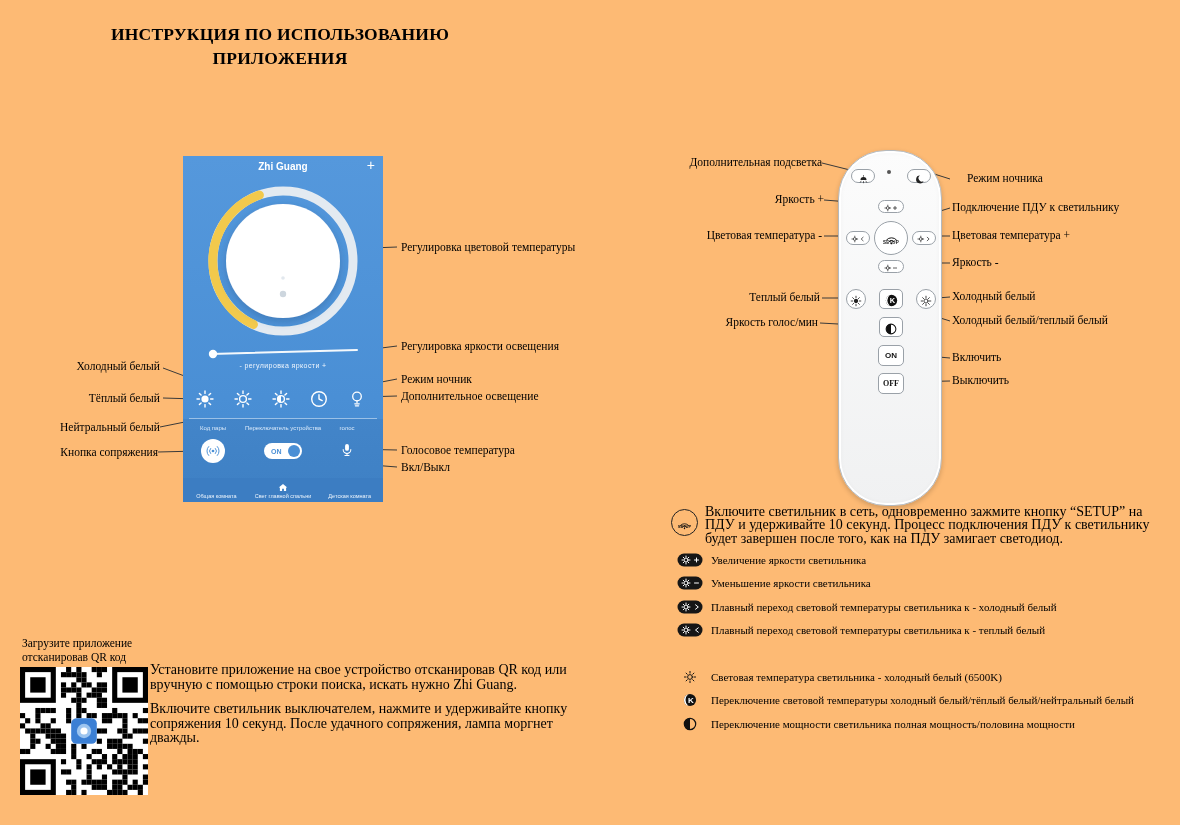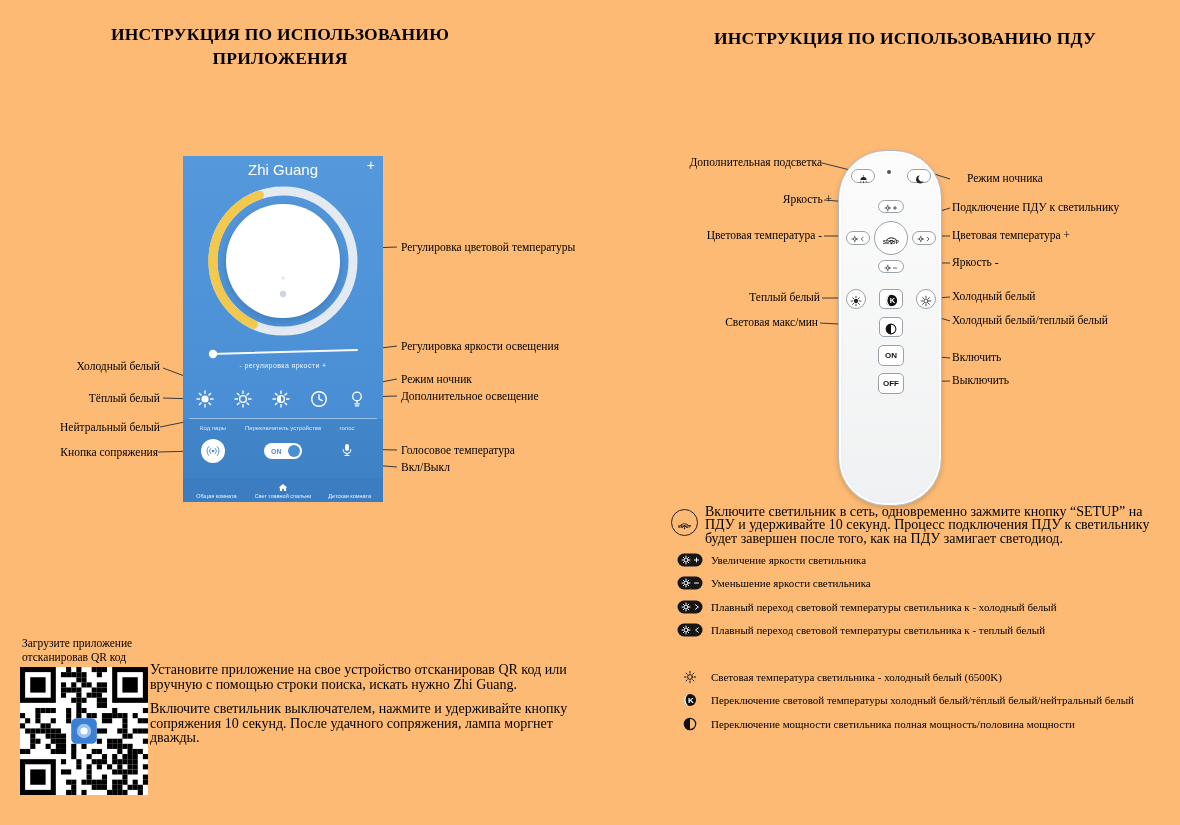--- a/index.html
+++ b/index.html
@@ -10,21 +10,21 @@
   .title { position:absolute; font-weight:bold; font-size:17.5px; text-align:center; line-height:24px; letter-spacing:.2px; }
   .callout { position:absolute; font-size:11.5px; white-space:nowrap; }
   .callout.r-align { text-align:right; }
   svg.lines { position:absolute; left:0; top:0; width:1180px; height:825px; pointer-events:none; }
 
   
   .app { position:absolute; left:183px; top:156px; width:200px; height:346px;
          background:linear-gradient(180deg,#5598dc 0%,#4a8fd5 70%,#4489cf 100%);
          font-family:"Liberation Sans", sans-serif; }
   .app-header { position:absolute; top:0; left:0; right:0; height:22px; }
-  .app-title { position:absolute; width:100%; text-align:center; top:5px; font-size:15px; font-weight:normal; color:#fff; }
+  .app-title { position:absolute; width:100%; text-align:center; top:5px; font-size:10px; font-weight:bold; color:#fff; }
   .app-plus { position:absolute; right:8px; top:1px; font-size:14px; color:#fff; cursor:default; }
   .dial { position:absolute; left:20px; top:26px; width:160px; height:158px; }
   .slider { position:absolute; left:18px; top:190px; width:164px; height:14px; }
   .slider-label { position:absolute; top:206px; width:100%; text-align:center; font-size:7px; color:#eef5fd; letter-spacing:.4px; }
   .app-icon { position:absolute; top:233px; width:20px; height:20px; color:#fff; }
   .app-divider { position:absolute; top:262px; left:6px; width:188px; height:1px; background:rgba(255,255,255,.45); }
   .panel { position:absolute; top:263px; left:0; right:0; height:59px; background:rgba(15,55,105,.10); }
   .ctrl-label { position:absolute; top:269px; font-size:6px; color:#d9e9fa; text-align:center; }
   .pair-btn { position:absolute; left:18px; top:283px; width:24px; height:24px; border-radius:50%; background:#fff; color:#4a8fd5; display:flex; align-items:center; justify-content:center; }
   .pair-btn span { width:16px; height:16px; display:block; }
@@ -103,21 +103,20 @@
       <line x1="904" y1="354" x2="950" y2="358"></line>
       <line x1="904" y1="382" x2="950" y2="381"></line>
     </g>
     <polygon points="898,224 905,220 903,228" fill="#3a3a3a"></polygon>
   </svg>
 
   <div class="title" style="left:90px; top:22px; width:380px;">
     <div>ИНСТРУКЦИЯ ПО ИСПОЛЬЗОВАНИЮ</div>
     <div>ПРИЛОЖЕНИЯ</div>
   </div>
-  <div class="title" style="left:660px; top:26px; width:490px;">ИНСТРУКЦИЯ ПО ИСПОЛЬЗОВАНИЮ ПДУ</div>
 
   <div class="app">
     <div class="app-header">
       <span class="app-title">Zhi Guang</span>
       <span class="app-plus">+</span>
     </div>
 
     <svg class="dial" viewBox="0 0 160 158">
       <defs>
         <filter id="dialShadow" x="-30%" y="-30%" width="160%" height="160%">
@@ -587,28 +586,28 @@
           </svg></span>
     </div>
 
     <div class="r-btn r-sq" style="left:40px; top:166px;">
       <span class="r-icon-s"><svg viewBox="0 0 14 14" width="100%" height="100%">
             <circle cx="7" cy="7" r="5.7" fill="none" stroke="#111" stroke-width="1.2"></circle>
             <path d="M7 1.3 a5.7 5.7 0 0 0 0 11.4 z" fill="#111"></path>
           </svg></span>
     </div>
     <div class="r-btn r-sq2" style="left:39px; top:194px;">ON</div>
-    <div class="r-btn r-sq2" style="left:39px; top:222px;">OFF</div>
+    <div class="r-btn r-sq2" style="left:39px; top:222px;font-family:Liberation Serif, serif;">OFF</div>
   </div>
 
   <div class="callout r-align" style="right:358px; top:156px;">Дополнительная подсветка</div>
-  <div class="callout r-align" style="right:348px; top:193px;">Яркость +</div>
+  <div class="callout r-align" style="right:356px; top:193px;">Яркость +</div>
   <div class="callout r-align" style="right:358px; top:229px;">Цветовая температура -</div>
   <div class="callout r-align" style="right:360px; top:291px;">Теплый белый</div>
-  <div class="callout r-align" style="right:362px; top:316px;">Световая макс/мин</div>
+  <div class="callout r-align" style="right:362px; top:316px;">Яркость голос/мин</div>
 
   <div class="callout" style="left:952px; top:172px;margin-left:15px;">Режим ночника</div>
   <div class="callout" style="left:952px; top:201px;">Подключение ПДУ к светильнику</div>
   <div class="callout" style="left:952px; top:229px;">Цветовая температура +</div>
   <div class="callout" style="left:952px; top:256px;">Яркость -</div>
   <div class="callout" style="left:952px; top:290px;">Холодный белый</div>
   <div class="callout" style="left:952px; top:314px;">Холодный белый/теплый белый</div>
   <div class="callout" style="left:952px; top:351px;">Включить</div>
   <div class="callout" style="left:952px; top:374px;">Выключить</div>
 

